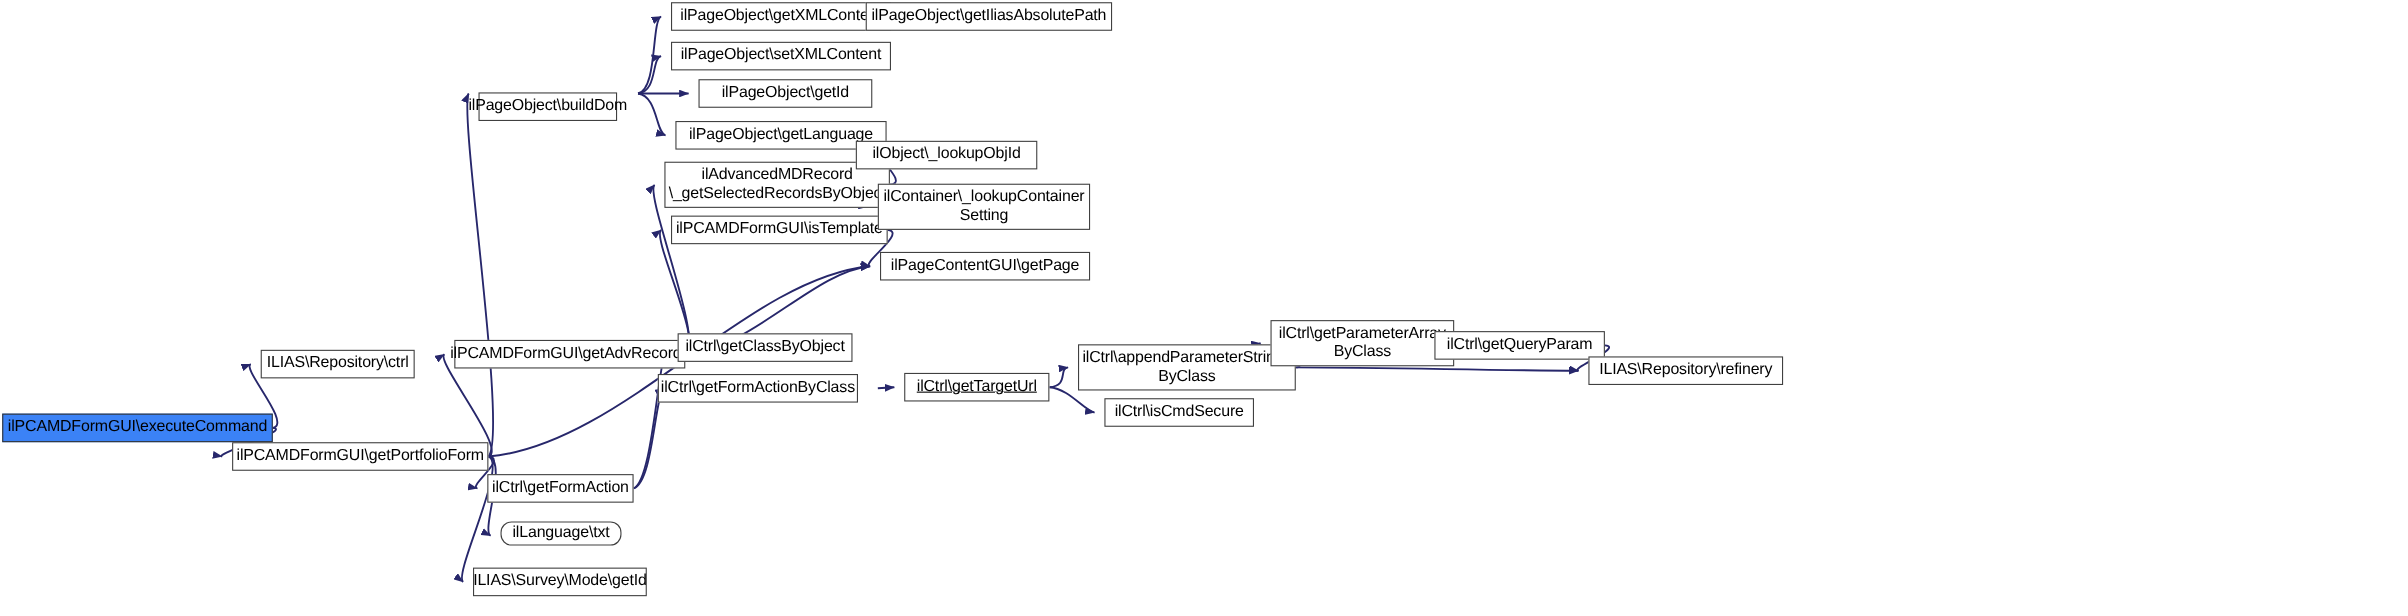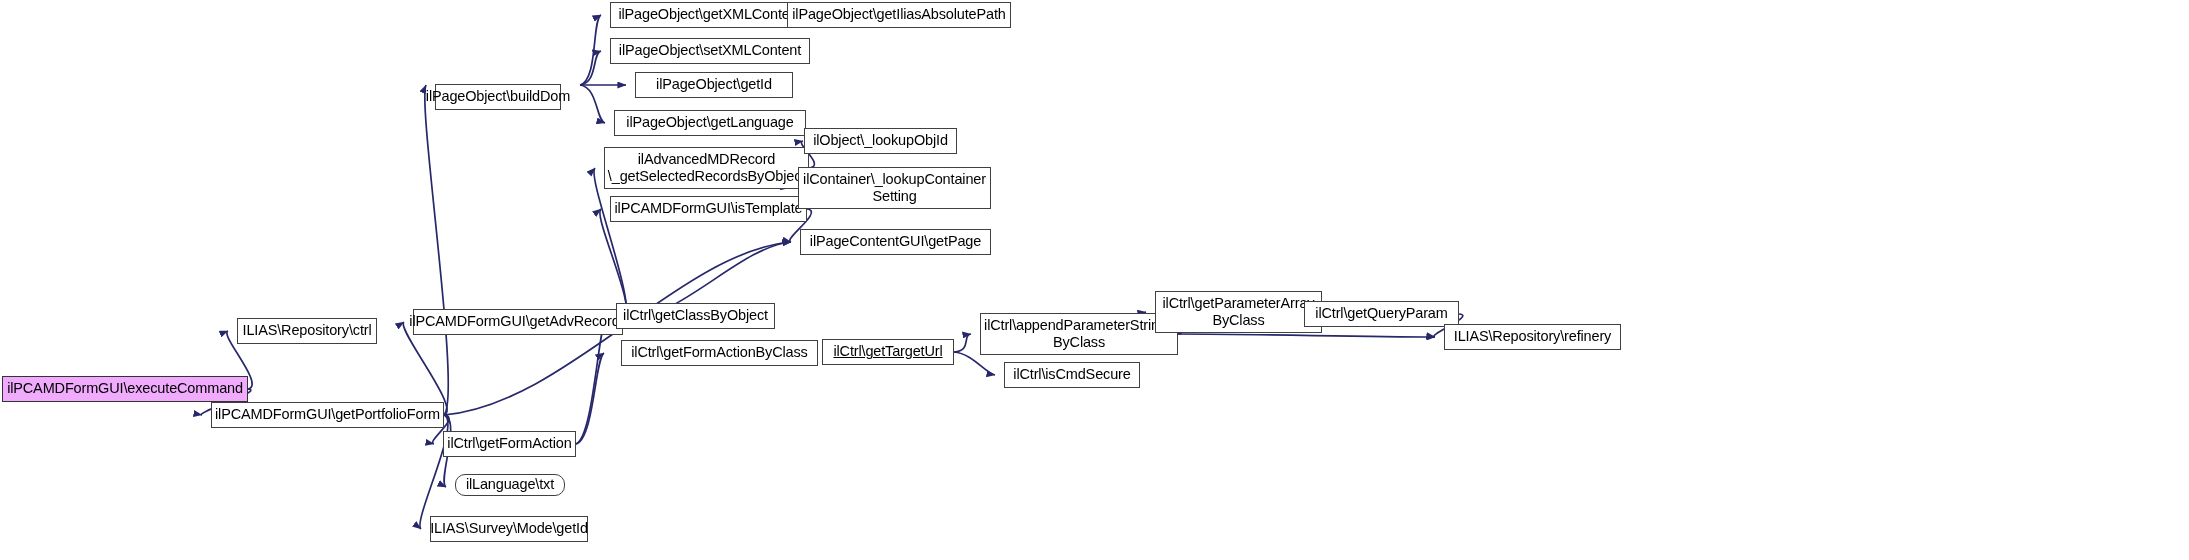--- a/index.html
+++ b/index.html
@@ -34,21 +34,21 @@
     line-height: 1.18;
     display: flex;
     align-items: center;
     justify-content: center;
     text-align: center;
     white-space: pre-line;
     letter-spacing: -0.15px;
     z-index: 5;
   }
   .node.root {
-    background: #f0abfc;
+    background: #3b82f6;
     border-color: #333333;
   }
   .node .lbl {
     display: block;
     padding: 0 5px;
   }
 </style>
 </head>
 <body>
 
@@ -97,22 +97,22 @@
     <div class="node" style="left: 455px; top: 474px; width: 110px; height: 22px; border-radius: 10px;"><span class="lbl">ilLanguage\txt</span></div>
     <div class="node" style="left: 430px; top: 516px; width: 158px; height: 26px;"><span class="lbl">ILIAS\Survey\Mode\getId</span></div>
     <div class="node" style="left: 610px; top: 2px; width: 200px; height: 26px;"><span class="lbl">ilPageObject\getXMLContent</span></div>
     <div class="node" style="left: 610px; top: 38px; width: 200px; height: 26px;"><span class="lbl">ilPageObject\setXMLContent</span></div>
     <div class="node" style="left: 635px; top: 72px; width: 158px; height: 26px;"><span class="lbl">ilPageObject\getId</span></div>
     <div class="node" style="left: 614px; top: 110px; width: 192px; height: 26px;"><span class="lbl">ilPageObject\getLanguage</span></div>
     <div class="node" style="left: 604px; top: 147px; width: 205px; height: 42px; align-items: center;"><span class="lbl">ilAdvancedMDRecord
 \_getSelectedRecordsByObject</span></div>
     <div class="node" style="left: 610px; top: 196px; width: 197px; height: 26px;"><span class="lbl">ilPCAMDFormGUI\isTemplate</span></div>
     <div class="node" style="left: 616px; top: 303px; width: 159px; height: 26px;"><span class="lbl">ilCtrl\getClassByObject</span></div>
-    <div class="node" style="left: 621px; top: 340px; width: 197px; height: 26px;"><span class="lbl">ilCtrl\getFormActionByClass</span></div>
-    <div class="node" style="left: 804px; top: 128px; width: 153px; height: 26px; align-items: center;"><span class="lbl">ilObject\_lookupObjId</span></div>
+    <div class="node" style="left: 598px; top: 340px; width: 182px; height: 26px;"><span class="lbl">ilCtrl\getFormActionByClass</span></div>
+    <div class="node" style="left: 778px; top: 128px; width: 165px; height: 26px; align-items: center;"><span class="lbl">ilObject\_lookupObjId</span></div>
     <div class="node" style="left: 798px; top: 167px; width: 193px; height: 42px; text-align: center;"><span class="lbl">ilContainer\_lookupContainer
 Setting</span></div>
     <div class="node" style="left: 800px; top: 229px; width: 191px; height: 26px;"><span class="lbl">ilPageContentGUI\getPage</span></div>
     <div class="node" style="left: 787px; top: 2px; width: 224px; height: 26px;"><span class="lbl">ilPageObject\getIliasAbsolutePath</span></div>
     <div class="node" style="left: 822px; top: 339px; width: 132px; height: 26px; text-decoration: underline;"><span class="lbl">ilCtrl\getTargetUrl</span></div>
     <div class="node" style="left: 980px; top: 313px; width: 198px; height: 42px;"><span class="lbl">ilCtrl\appendParameterStrings
 ByClass</span></div>
     <div class="node" style="left: 1004px; top: 362px; width: 136px; height: 26px;"><span class="lbl">ilCtrl\isCmdSecure</span></div>
     <div class="node" style="left: 1155px; top: 291px; width: 167px; height: 42px;"><span class="lbl">ilCtrl\getParameterArray
 ByClass</span></div>

